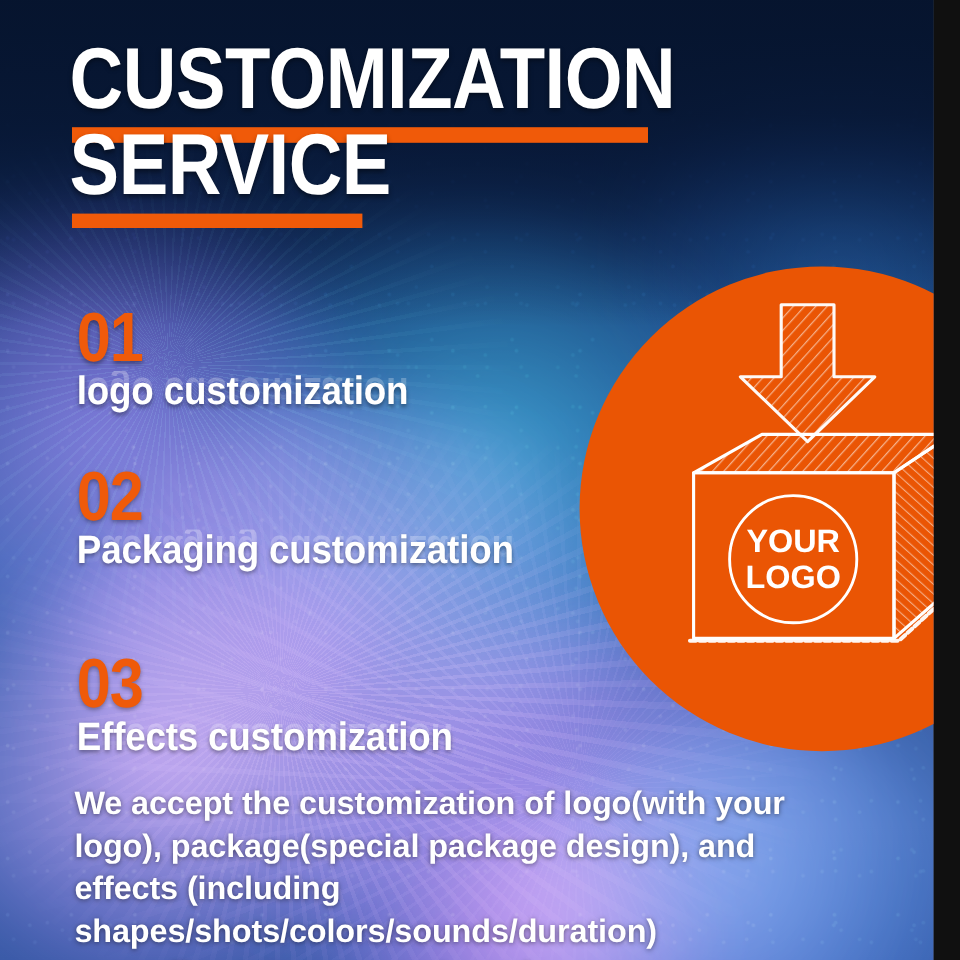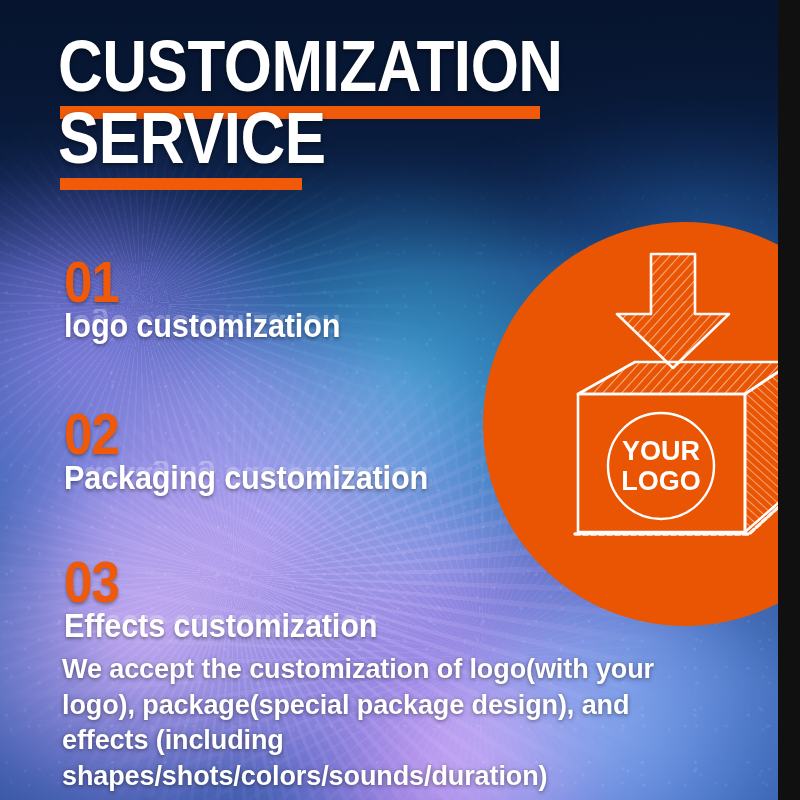--- a/index.html
+++ b/index.html
@@ -178,22 +178,22 @@
     transform: scaleX(.93) scaleY(-1);
     transform-origin: left top;
     -webkit-mask-image: linear-gradient(180deg, rgba(0,0,0,0) 12%, rgba(0,0,0,.85) 92%);
             mask-image: linear-gradient(180deg, rgba(0,0,0,0) 12%, rgba(0,0,0,.85) 92%);
     pointer-events: none;
     height: 34px;
     overflow: hidden;
   }
 
   .item-1 { top: 256px; }
-  .item-2 { top: 408px; }
-  .item-3 { top: 556px; }
+  .item-2 { top: 388px; }
+  .item-3 { top: 544px; }
 
   
   .para {
     position: absolute;
     left: 62px;
     top: 652px;
     width: 600px;
     color: #ffffff;
     font-family: "Liberation Sans Narrow", "Liberation Sans", sans-serif;
     font-weight: 700;

